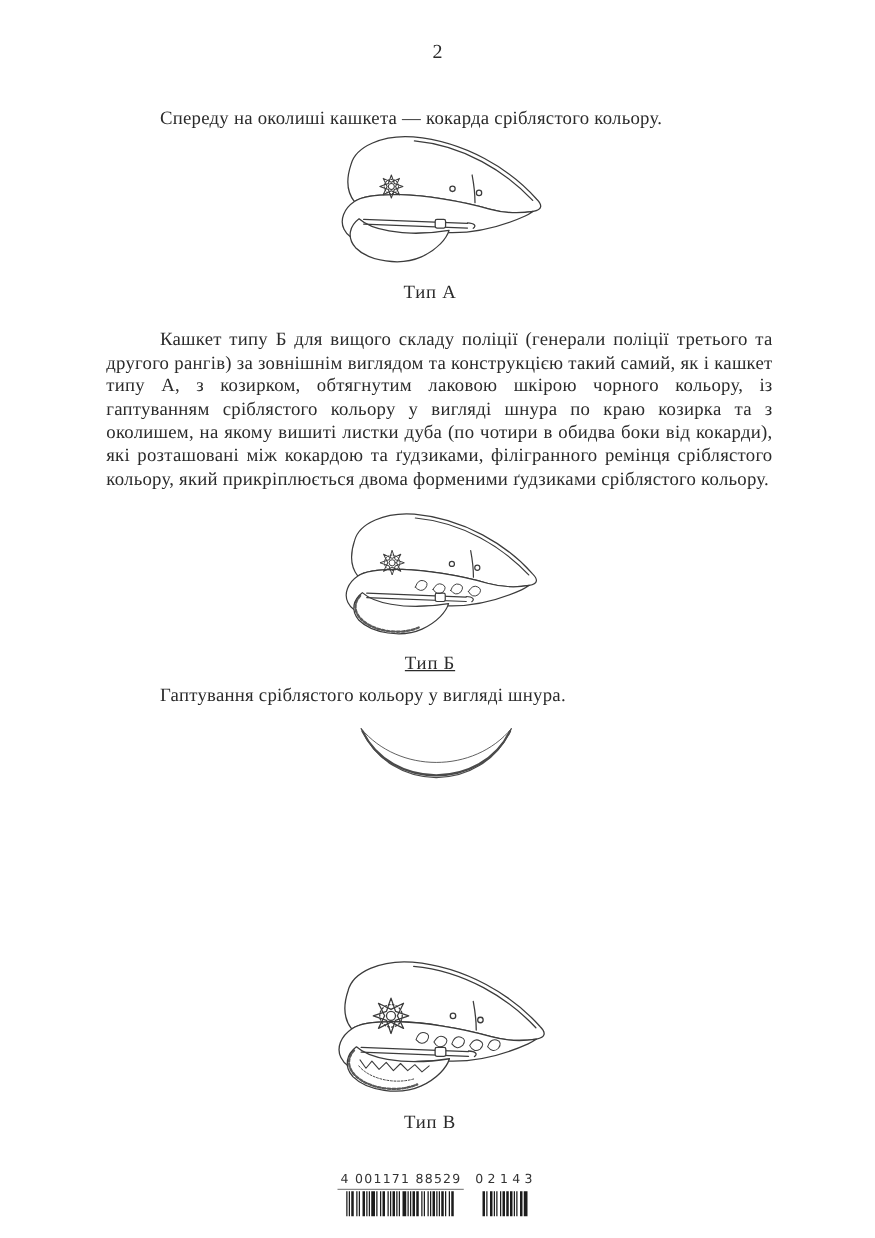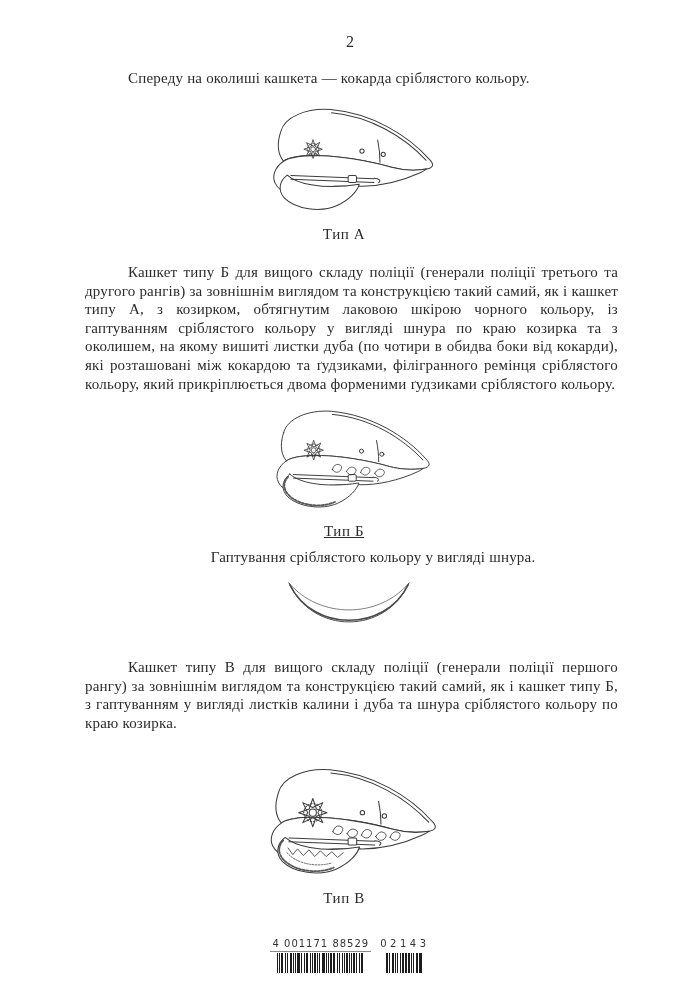--- a/index.html
+++ b/index.html
@@ -49,21 +49,21 @@
   .bar{background:#1c1c1c;}
   .space{background:transparent;}
 </style>
 </head>
 <body>
 
 <div class="page">
 
   <p class="pagenum">2</p>
 
-  <p class="para single" style="top:69px;">Спереду на околиші кашкета — кокарда сріблястого кольору.</p>
+  <p class="para single" style="top:86px;">Спереду на околиші кашкета — кокарда сріблястого кольору.</p>
 
   <div class="figure" style="top:104px;">
     <svg width="240" height="120" viewBox="0 0 240 130">
       <g stroke="#3c3c3c" fill="none" stroke-width="1.1" stroke-linejoin="round" stroke-linecap="round">
         <path fill="#fff" d="M45,30 C49,14 73,4 99,6 C144,10 183,34 206,60 C211,65 211,69 203,70.5 C191,72.5 176,71.5 165,68.5 C139,61 108,56.5 88,56 C71,55.6 55,57 48,62 C40,52 42,39 45,30 Z"></path>
         <path d="M100,9.5 C143,13.5 179,36 202.5,61"></path>
         <path fill="#fff" d="M48,62 C39,68 35,78 39,86 C42,92 47,95 53,95 C80,90 110,88.5 130,89 C152,89.5 175,84 196,74.5 C199,73.2 201.5,71.5 203,70.5 C191,72.5 176,71.5 165,68.5 C139,61 108,56.5 88,56 C71,55.6 55,57 48,62 Z"></path>
         <path d="M150,39 C151.5,47 152.5,55 152.5,63"></path>
         <circle cx="133" cy="51" r="2.3"></circle>
         <circle cx="156" cy="54.5" r="2.3"></circle>
@@ -110,33 +110,32 @@
           <path d="M0,-11 L2.8,-2.8 L11,0 L2.8,2.8 L0,11 L-2.8,2.8 L-11,0 L-2.8,-2.8 Z"></path>
           <path transform="rotate(45)" d="M0,-11 L2.8,-2.8 L11,0 L2.8,2.8 L0,11 L-2.8,2.8 L-11,0 L-2.8,-2.8 Z"></path>
           <circle r="2.8"></circle>
           <circle r="7" stroke-dasharray="1,1.4"></circle>
         </g>
       </g>
     </svg>
     <p class="caption">Тип Б</p>
   </div>
 
-  <p class="para single" style="top:548px;text-align:center;">Гаптування сріблястого кольору у вигляді шнура.</p>
+  <p class="para single" style="top:548px;">Гаптування сріблястого кольору у вигляді шнура.</p>
 
   <div class="cordfig" style="top:575px;">
     <svg width="132" height="64" viewBox="0 0 132 64">
       <g stroke="#4a4a4a" fill="none" stroke-linecap="round">
         <path d="M5,8 C35,44 95,44 125,8" stroke-width="0.7"></path>
         <path d="M5,8 C28,60 102,60 125,8" stroke-width="1"></path>
         <path d="M6,10 C29,57 101,57 124,10" stroke-width="1.7"></path>
       </g>
     </svg>
   </div>
 
-  <p class="para" style="top:658px;">Кашкет типу В для вищого складу поліції (генерали поліції першого рангу) за зовнішнім виглядом та конструкцією такий самий, як і кашкет типу Б, з гаптуванням у вигляді листків калини і дуба та шнура сріблястого кольору по краю козирка.</p>
 
   <div class="figure" style="top:764px;">
     <svg width="240" height="124" viewBox="0 0 240 130">
       <g stroke="#3c3c3c" fill="none" stroke-width="1.1" stroke-linejoin="round" stroke-linecap="round">
         <path fill="#fff" d="M45,30 C49,14 73,4 99,6 C144,10 183,34 206,60 C211,65 211,69 203,70.5 C191,72.5 176,71.5 165,68.5 C139,61 108,56.5 88,56 C71,55.6 55,57 48,62 C40,52 42,39 45,30 Z"></path>
         <path d="M100,9.5 C143,13.5 179,36 202.5,61"></path>
         <path fill="#fff" d="M48,62 C39,68 35,78 39,86 C42,92 47,95 53,95 C80,90 110,88.5 130,89 C152,89.5 175,84 196,74.5 C199,73.2 201.5,71.5 203,70.5 C191,72.5 176,71.5 165,68.5 C139,61 108,56.5 88,56 C71,55.6 55,57 48,62 Z"></path>
         <path d="M150,39 C151.5,47 152.5,55 152.5,63"></path>
         <circle cx="133" cy="51" r="2.3"></circle>
         <circle cx="156" cy="54.5" r="2.3"></circle>

